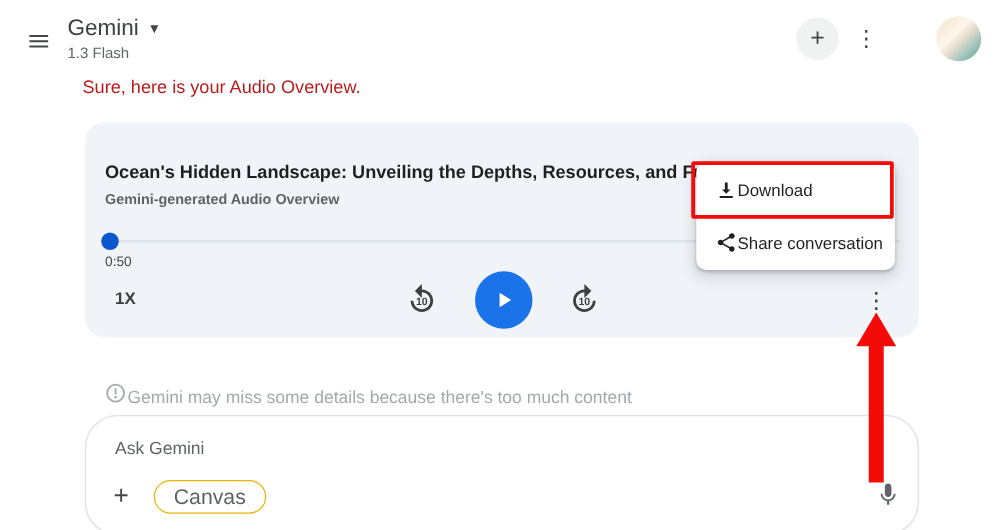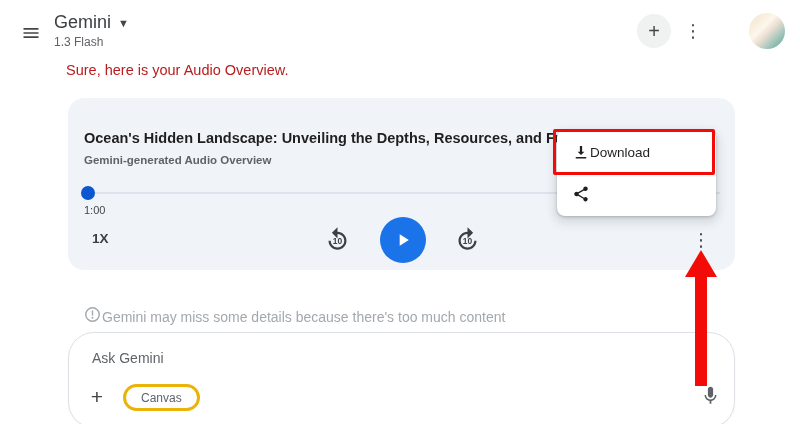--- a/index.html
+++ b/index.html
@@ -46,21 +46,21 @@
 
   
   .notice { position:absolute; left:84px; top:306px; display:flex; align-items:center; gap:1px; }
   .notice-text { font-size:14px; color:#a3a8ad; }
 
   
   .composer { position:absolute; left:68px; top:332px; width:667px; height:96px; background:#fff; border:1px solid #dde1e6; border-radius:26px; box-shadow:0 1px 2px rgba(0,0,0,.04); }
   .ask-input { position:absolute; left:23px; top:14px; width:420px; height:22px; border:none; outline:none; font-size:14px; color:#1f1f1f; font-family:"Liberation Sans", sans-serif; background:transparent; }
   .ask-input::placeholder { color:#5f6368; opacity:1; }
   .composer-plus { position:absolute; left:14px; top:50px; width:28px; height:28px; background:none; border:none; font-size:21px; color:#444746; cursor:pointer; }
-  .canvas-chip { position:absolute; left:54px; top:51px; height:27px; padding:0 15px; border-radius:14px; border:3px solid #eab308; background:#fff; font-size:12px; color:#5f6368; cursor:pointer; font-family:"Liberation Sans", sans-serif; }
+  .canvas-chip { position:absolute; left:54px; top:51px; height:27px; padding:0 15px; border-radius:14px; border:1px solid #eab308; background:#fff; font-size:17px; color:#5f6368; cursor:pointer; font-family:"Liberation Sans", sans-serif; }
   .mic { position:absolute; left:628px; top:51px; width:26px; height:26px; background:none; border:none; cursor:pointer; }
 </style>
 </head>
 <body>
 
 <div class="screen">
 
   <button class="hamburger">
     <svg width="20" height="20" viewBox="0 0 24 24">
         <path d="M3 6h18v2H3zM3 11h18v2H3zM3 16h18v2H3z" fill="#444746"></path>
@@ -77,21 +77,21 @@
   <button class="header-kebab">⋮</button>
   <div class="avatar"></div>
 
   <div class="message">Sure, here is your Audio Overview.</div>
 
   <div class="audio-card">
     <div class="card-title">Ocean's Hidden Landscape: Unveiling the Depths, Resources, and Futur</div>
     <div class="card-subtitle">Gemini-generated Audio Overview</div>
     <div class="slider-track"></div>
     <div class="slider-thumb"></div>
-    <div class="time">1:00</div>
+    <div class="time">0:50</div>
     <button class="speed">1X</button>
     <button class="skip-back">
       <svg width="27" height="27" viewBox="0 0 24 24">
         <path d="M12 5V1L7 6l5 5V7c3.31 0 6 2.69 6 6s-2.69 6-6 6-6-2.69-6-6H4c0 4.42 3.58 8 8 8s8-3.58 8-8-3.58-8-8-8z" fill="#3c4043"></path>
         <text x="12" y="16.2" font-size="7.5" font-weight="bold" text-anchor="middle" fill="#3c4043">10</text>
       </svg>
     </button>
     <button class="play">
       <svg width="20" height="20" viewBox="0 0 24 24">
           <path d="M8 5v14l11-7z" fill="#ffffff"></path>
@@ -116,20 +116,21 @@
           </svg>
       </span>
       <span class="menu-item-label">Download</span>
     </div>
     <div class="menu-item">
       <span class="mi-icon">
         <svg width="18" height="18" viewBox="0 0 24 24">
             <path d="M18 16.08c-.76 0-1.44.3-1.96.77L8.91 12.7c.05-.23.09-.46.09-.7s-.04-.47-.09-.7l7.05-4.11c.54.5 1.25.81 2.04.81 1.66 0 3-1.34 3-3s-1.34-3-3-3-3 1.34-3 3c0 .24.04.47.09.7L8.04 9.81C7.5 9.31 6.79 9 6 9c-1.66 0-3 1.34-3 3s1.34 3 3 3c.79 0 1.5-.31 2.04-.81l7.12 4.16c-.05.21-.08.43-.08.65 0 1.61 1.31 2.92 2.92 2.92 1.61 0 2.92-1.31 2.92-2.92s-1.31-2.92-2.92-2.92z" fill="#1f1f1f"></path>
           </svg>
       </span>
+      <span class="menu-item-label">Share conversation</span>
     </div>
   </div>
 
   <div class="red-box"></div>
   <div class="arrow-head"></div>
   <div class="arrow-body"></div>
 
   <div class="notice">
     <span class="notice-icon">
       <svg width="17" height="17" viewBox="0 0 24 24">

